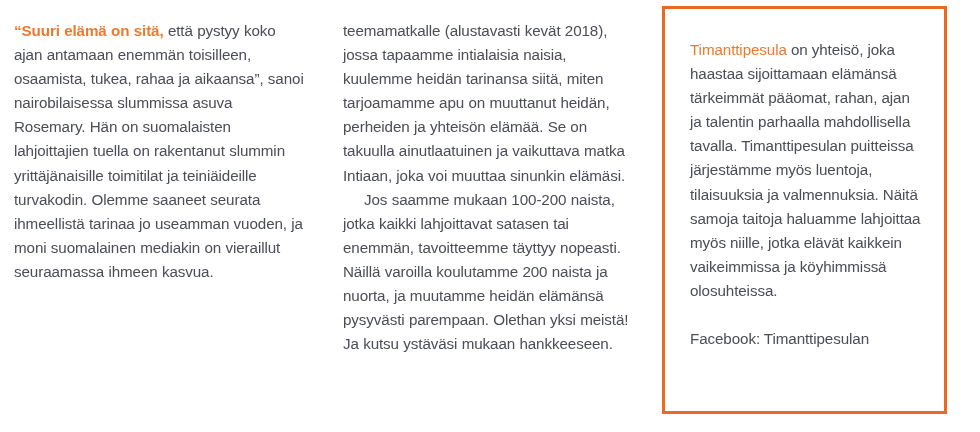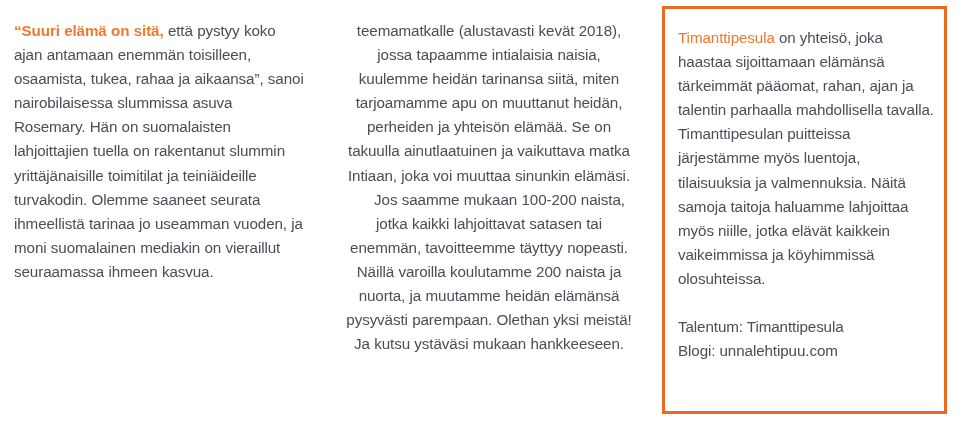--- a/index.html
+++ b/index.html
@@ -36,21 +36,20 @@
   #col-1 {
     left: 14px;
     top: 19px;
     width: 290px;
   }
 
   #col-2 {
     left: 343px;
     top: 19px;
     width: 292px;
-    text-align: center;
   }
 
   .col p {
     margin: 0;
   }
   .col p + p {
     text-indent: 21px;
   }
 
   .lead-in {
@@ -75,21 +74,21 @@
     left: 9px;
     top: 13px;
     width: 266px;
     color: #4b4d57;
     font-size: 15.2px;
     line-height: 24.1px;
     letter-spacing: -0.1px;
   }
 
   #sidebar-inner p {
-    margin: 4px;
+    margin: 16px;
   }
 
   .brand {
     color: #ec7a2d;
   }
 
   #contact-block {
     margin-top: 24.1px !important;
   }
 
@@ -108,19 +107,18 @@
 
   <div class="col" id="col-2">
     <p>teemamatkalle (alustavasti kevät 2018), jossa tapaamme intialaisia naisia, kuulemme heidän tarinansa siitä, miten tarjoamamme apu on muuttanut heidän, perheiden ja yhteisön elämää. Se on takuulla ainutlaatuinen ja vaikuttava matka Intiaan, joka voi muuttaa sinunkin elämäsi.</p>
     <p>Jos saamme mukaan 100-200 naista, jotka kaikki lahjoittavat satasen tai enemmän, tavoitteemme täyttyy nopeasti. Näillä varoilla koulutamme 200 naista ja nuorta, ja muutamme heidän elämänsä pysyvästi parempaan. Olethan yksi meistä! Ja kutsu ystäväsi mukaan hankkeeseen.</p>
   </div>
 
   <div id="sidebar-box">
     <div id="sidebar-inner">
       <p><span class="brand">Timanttipesula</span><span> on yhteisö, joka haastaa sijoittamaan elämänsä tärkeimmät pääomat, rahan, ajan ja talentin parhaalla mahdollisella tavalla. Timanttipesulan puitteissa järjestämme myös luentoja, tilaisuuksia ja valmennuksia. Näitä samoja taitoja haluamme lahjoittaa myös niille, jotka elävät kaikkein vaikeimmissa ja köyhimmissä olosuhteissa.</span></p>
       <p id="contact-block">
-        <span class="contact-line">Talentum: Timanttipesula</span>
-        <span class="contact-line">Blogi: unnalehtipuu.com</span>
+        <span class="contact-line">Facebook: Timanttipesulan</span>
       </p>
     </div>
   </div>
 
 </div>
 
 </body></html>

